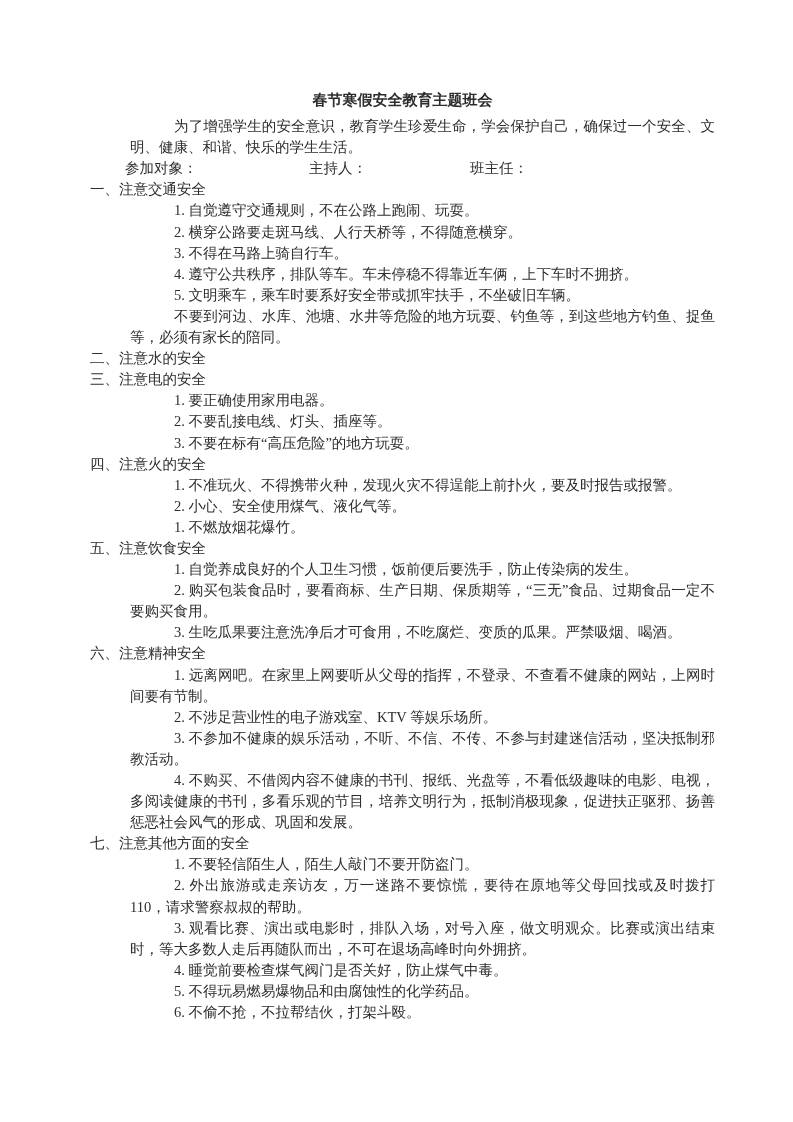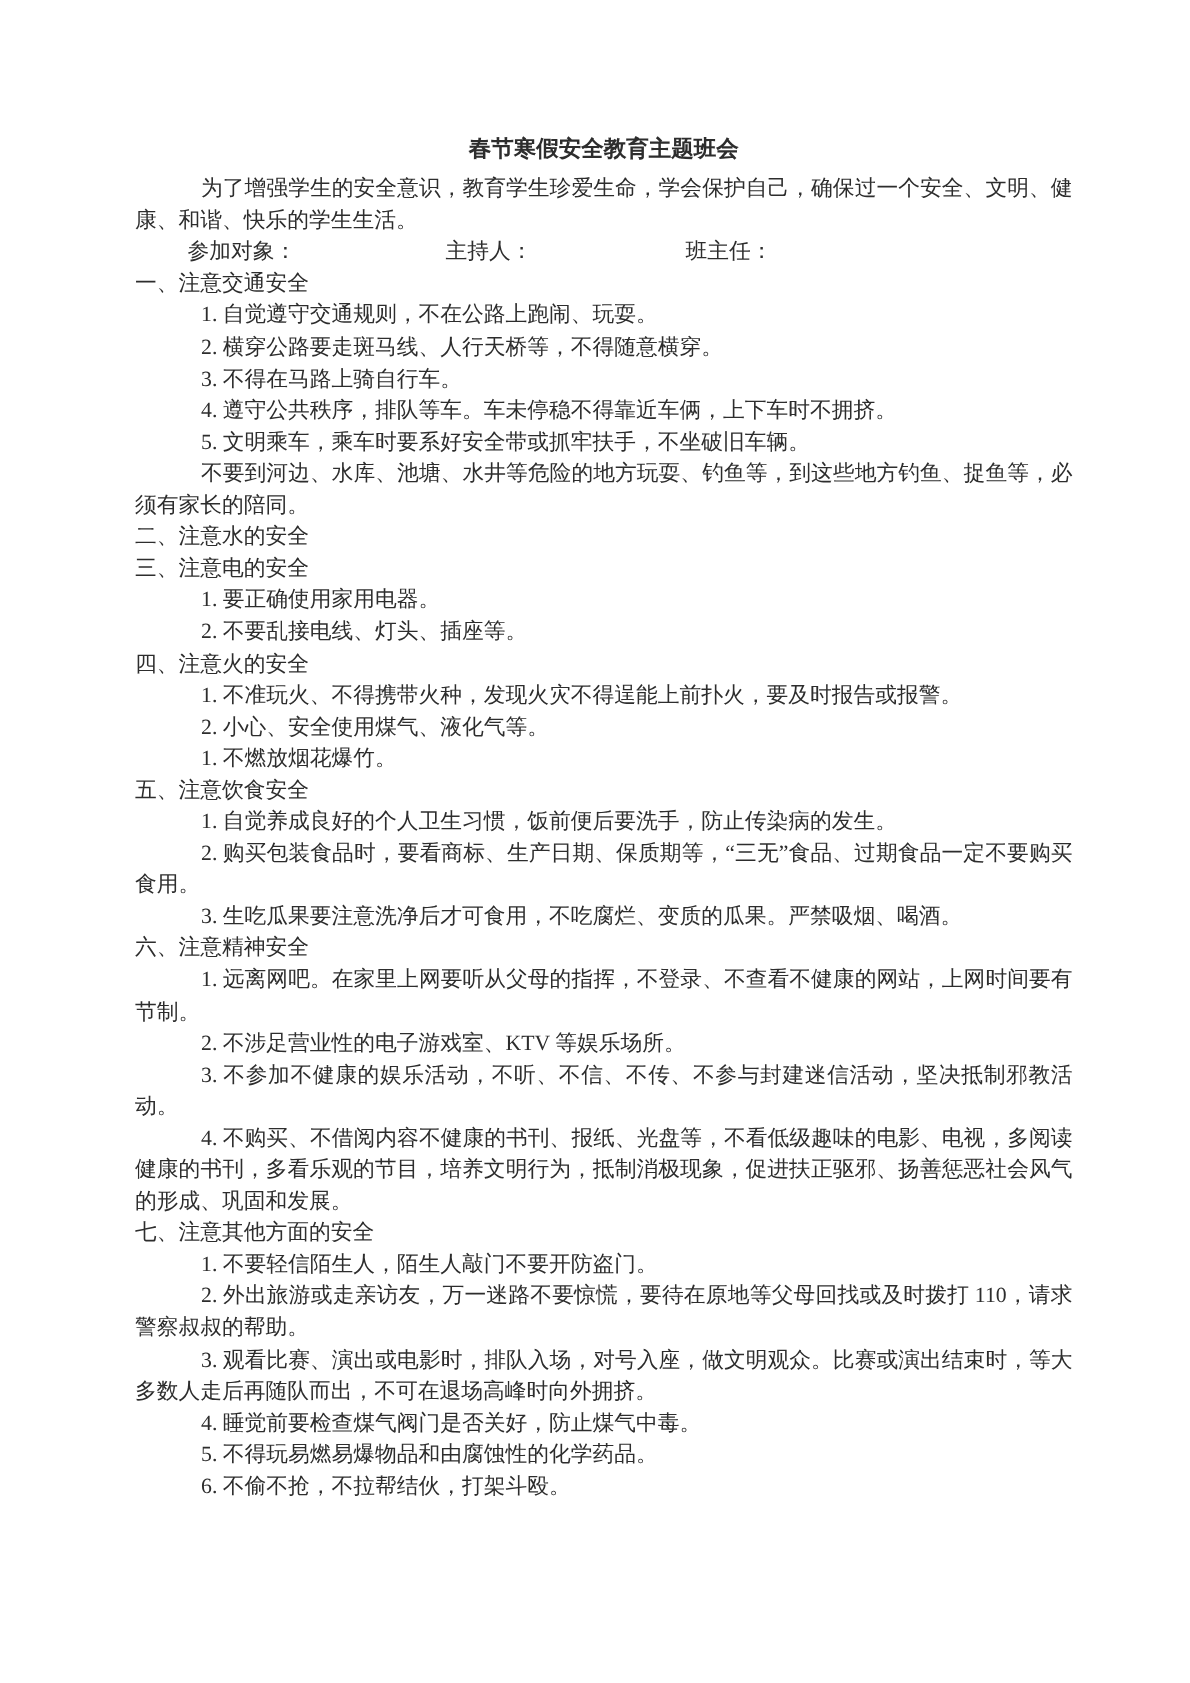--- a/index.html
+++ b/index.html
@@ -27,37 +27,38 @@
     text-align: center;
     line-height: 21.1px;
   }
   .para {
     margin: 0;
     line-height: 21.1px;
     text-align: justify;
   }
   .indent {
     text-indent: 44px;
+    margin-left: 40px;
   }
   .heading {
     text-indent: 0;
   }
   .fields {
     position: relative;
     height: 21.1px;
     line-height: 21.1px;
   }
   .fields span {
     position: absolute;
     top: 0;
     white-space: nowrap;
   }
   .field-1 { left: 35px; }
-  .field-2 { left: 207px; }
-  .field-3 { left: 367px; }
+  .field-2 { left: 219px; }
+  .field-3 { left: 380px; }
 </style>
 </head>
 <body>
 
 <div class="page">
   <h1 class="title">春节寒假安全教育主题班会</h1>
 
   <p class="para indent">为了增强学生的安全意识，教育学生珍爱生命，学会保护自己，确保过一个安全、文明、健康、和谐、快乐的学生生活。</p>
 
   <div class="fields">
@@ -76,20 +77,21 @@
         <p class="para indent">5. 文明乘车，乘车时要系好安全带或抓牢扶手，不坐破旧车辆。</p>
       </section>
       <section>
         <p class="para indent">不要到河边、水库、池塘、水井等危险的地方玩耍、钓鱼等，到这些地方钓鱼、捉鱼等，必须有家长的陪同。</p>
         <p class="para heading">二、注意水的安全</p>
       </section>
       <section>
         <p class="para heading">三、注意电的安全</p>
         <p class="para indent">1. 要正确使用家用电器。</p>
         <p class="para indent">2. 不要乱接电线、灯头、插座等。</p>
+        <p class="para indent">3. 不要在标有“高压危险”的地方玩耍。</p>
       </section>
       <section>
         <p class="para heading">四、注意火的安全</p>
         <p class="para indent">1. 不准玩火、不得携带火种，发现火灾不得逞能上前扑火，要及时报告或报警。</p>
         <p class="para indent">2. 小心、安全使用煤气、液化气等。</p>
         <p class="para indent">1. 不燃放烟花爆竹。</p>
       </section>
       <section>
         <p class="para heading">五、注意饮食安全</p>
         <p class="para indent">1. 自觉养成良好的个人卫生习惯，饭前便后要洗手，防止传染病的发生。</p>

